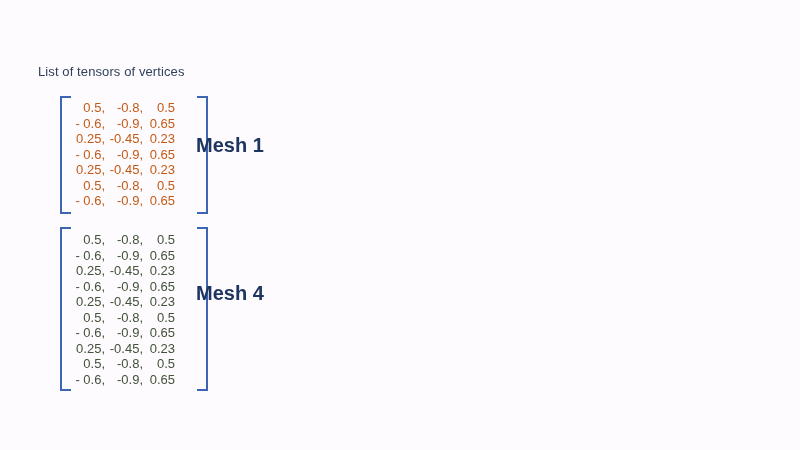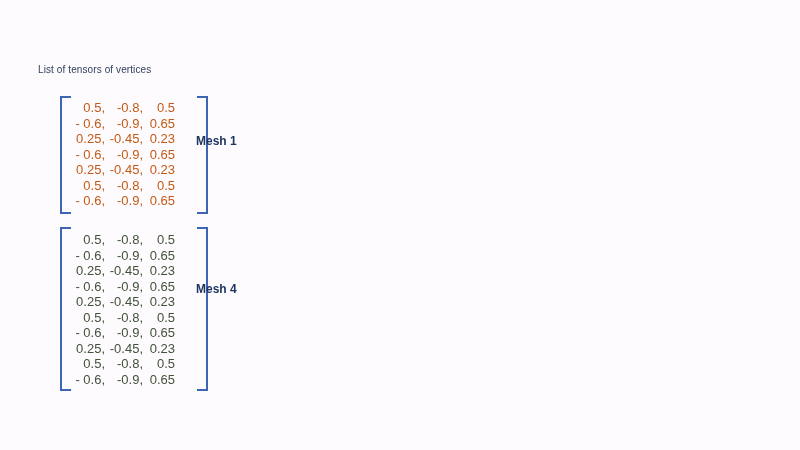--- a/index.html
+++ b/index.html
@@ -13,21 +13,21 @@
   }
   .slide {
     position: relative;
     width: 800px; height: 450px;
     background: var(--bg);
     overflow: hidden;
   }
   .slide-title {
     position: absolute;
     left: 38px; top: 64px;
-    font-size: 10px;
+    font-size: 13px;
     color: var(--title);
     letter-spacing: 0.1px;
   }
   .matrix {
     position: absolute;
     left: 60px;
     width: 148px;
   }
   .matrix-1 { top: 96px;  height: 118px; }
   .matrix-2 { top: 227px; height: 164px; }
@@ -59,21 +59,21 @@
   .matrix-row {
     display: grid;
     grid-template-columns: 34px 38px 32px;
     justify-items: end;
     line-height: 15.5px;
     white-space: pre;
   }
   .mesh-label {
     position: absolute;
     left: 196px;
-    font-size: 12px;
+    font-size: 20px;
     font-weight: bold;
     color: var(--label);
   }
   .mesh-label-1 { top: 134px; }
   .mesh-label-2 { top: 282px; }
 </style>
 </head>
 <body style="--bg: #FDFBFD; --bracket: #3C66B4; --title: #31405E; --label: #1E3561;">
 
 <div class="slide">

